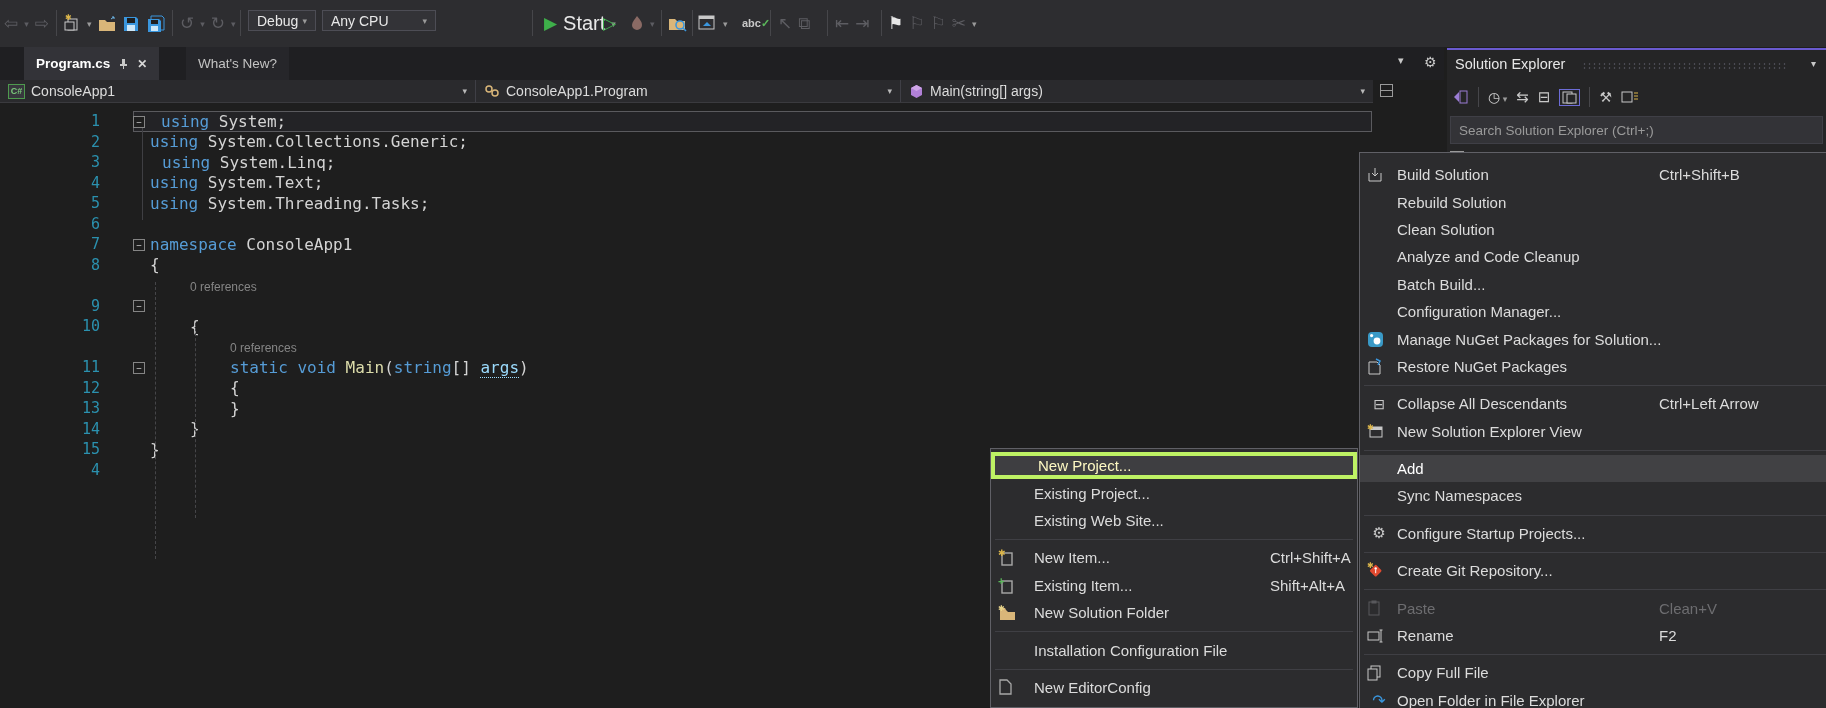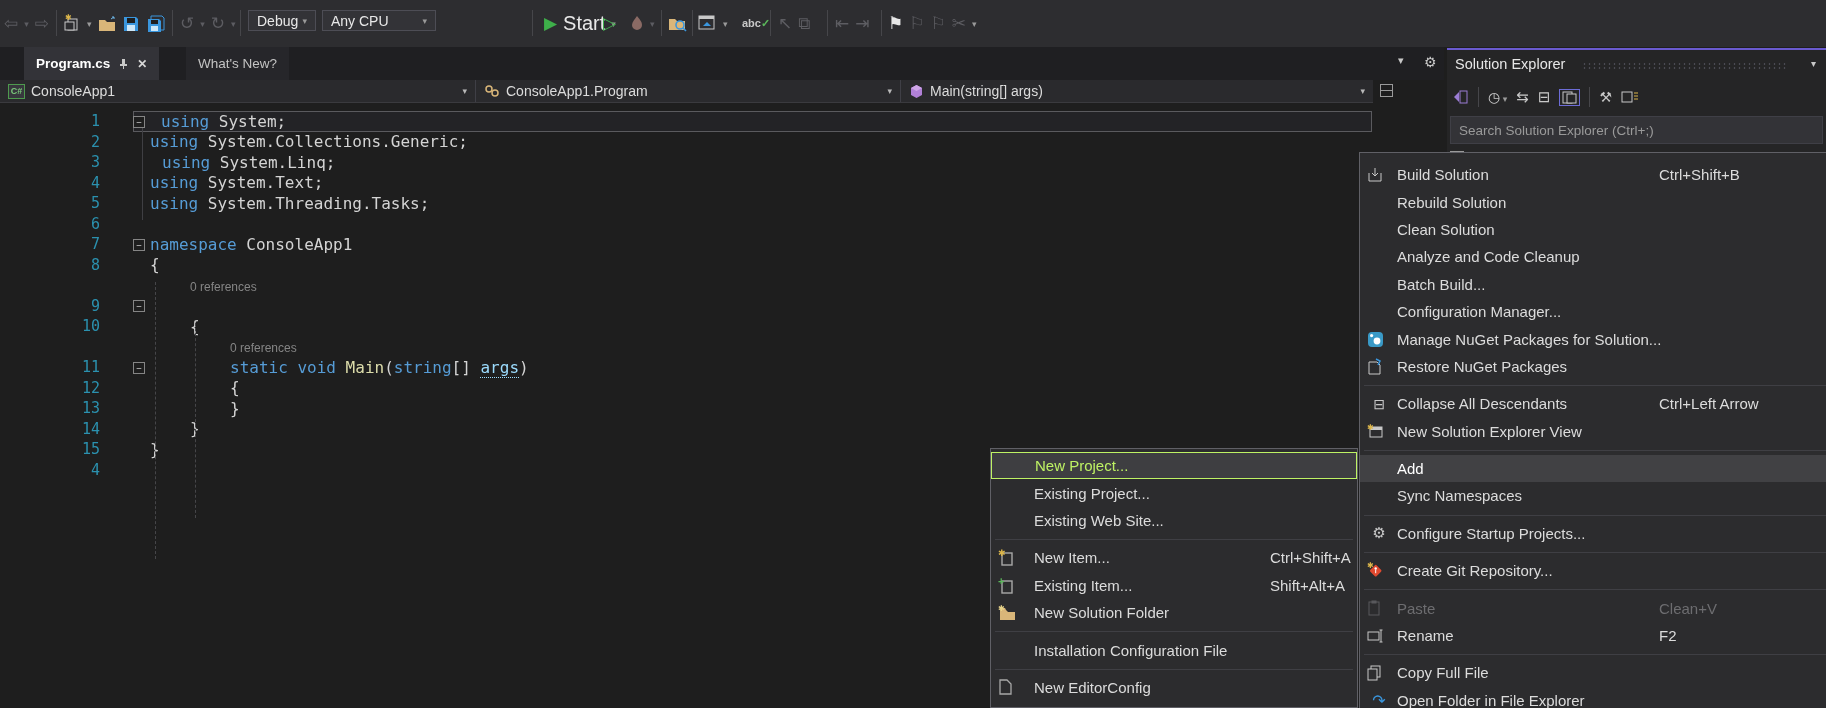--- a/index.html
+++ b/index.html
@@ -80,21 +80,21 @@
   
   .menu { position:absolute; background:#2c2c2e; border:1px solid #606066; z-index:10; }
   .mrow { position:relative; height:27.4px; display:flex; align-items:center; font-size:15px; color:#dcdcdc; }
   .mrow .mic { position:absolute; left:7px; width:24px; text-align:center; font-size:14px; color:#c8c8c8; }
   .mrow .mlabel { position:absolute; }
   .mrow .mshort { position:absolute; white-space:nowrap; }
   .mrow.dis { color:#6d6d70; } .mrow.dis .mic { color:#58585c; }
   .msep { margin:0; height:10px; position:relative; }
   .msep::after { content:""; position:absolute; left:4px; right:4px; top:50%; height:1px; background:#3f3f44; }
   .mrow.hl { background:#414144; color:#ffffff; }
-  .mrow.hlb { background:#3e3e41; border:1px solid #bef264; color:#bef264; }
+  .mrow.hlb { background:#3e3e41; border:4px solid #bef264; color:#fef9c3; }
   #ctxmenu { left:1359px; top:152px; width:560px; padding:8px 0 8px 0; }
   #ctxmenu .mlabel { left:37px; } #ctxmenu .mshort { left:299px; }
   #addmenu { left:990px; top:448px; width:368px; padding:3px 0 6px 0; }
   #addmenu .mlabel { left:43px; } #addmenu .mshort { left:279px; }
 
   svg { display:block; }
 </style>
 </head>
 <body>
 

